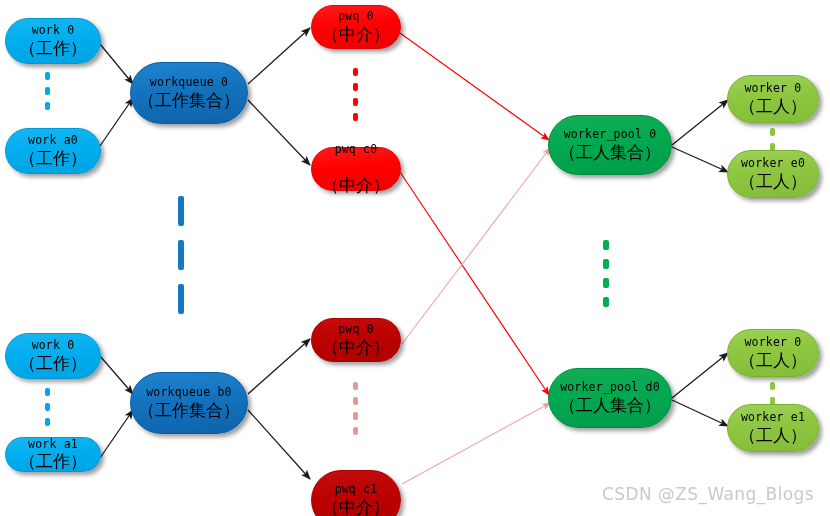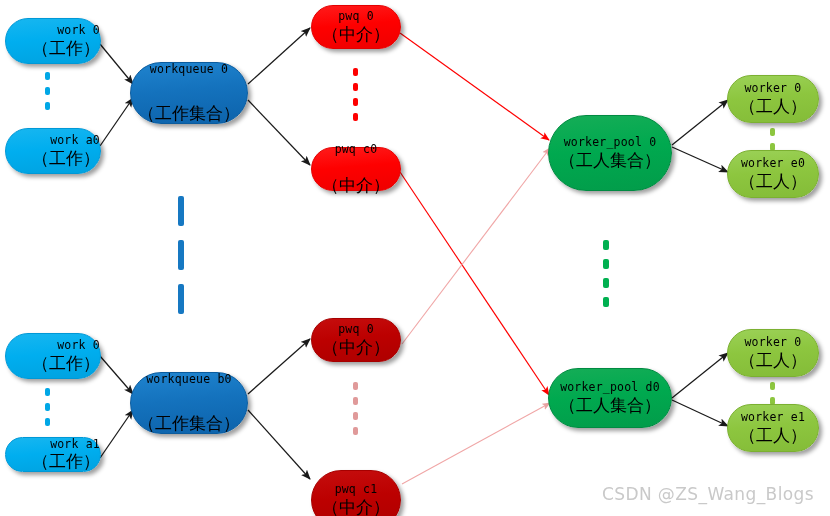--- a/index.html
+++ b/index.html
@@ -28,26 +28,24 @@
     box-shadow:3px 3px 4px rgba(0,0,0,0.38);
   }
   .node .l1{font-size:11.5px;letter-spacing:0.2px;white-space:nowrap;}
   .node .l2{font-size:17px;white-space:nowrap;
     font-family:"DejaVu Sans","Liberation Sans",sans-serif;}
 
   
   .n-work{
     background:linear-gradient(175deg,#17b6f0 0%,#00aeef 45%,#00a2e0 100%);
     border:1px solid #0098d6;
-    align-items:flex-end;
   }
   .n-wq{
     background:linear-gradient(175deg,#1f84cf 0%,#1472bd 45%,#0d63ab 100%);
     border:1px solid #0b5c9e;
-    justify-content:space-between;
   }
   .n-pwq-bright{
     background:linear-gradient(175deg,#ff1b1b 0%,#fe0000 45%,#ef0000 100%);
     border:1px solid #e40000;
   }
   .n-pwq-dark{
     background:linear-gradient(175deg,#c50d0d 0%,#bc0000 45%,#ae0000 100%);
     border:1px solid #a60000;
   }
   .n-pool{
@@ -169,21 +167,21 @@
     <i style="width:5px;height:8px;margin-bottom:7px;"></i>
     <i style="width:5px;height:8px;margin-bottom:7px;"></i>
     <i style="width:5px;height:8px;"></i>
   </div>
 
   <div class="node n-pwq-bright" style="left:311px;top:147px;width:90px;height:44px;gap:19px;">
     <span class="l1">pwq c0</span>
     <span class="l2">（中介）</span>
   </div>
 
-  <div class="node n-pool" style="left:548px;top:115px;width:124px;height:76px;text-align:right;">
+  <div class="node n-pool" style="left:548px;top:115px;width:124px;height:60px;text-align:right;">
     <span class="l1">worker_pool 0</span>
     <span class="l2">（工人集合）</span>
   </div>
 
   <div class="node n-worker" style="left:727px;top:75px;width:92px;height:48px;">
     <span class="l1">worker 0</span>
     <span class="l2">（工人）</span>
   </div>
 
   <div class="vdots d-lgreen" style="left:770px;top:128px;">

